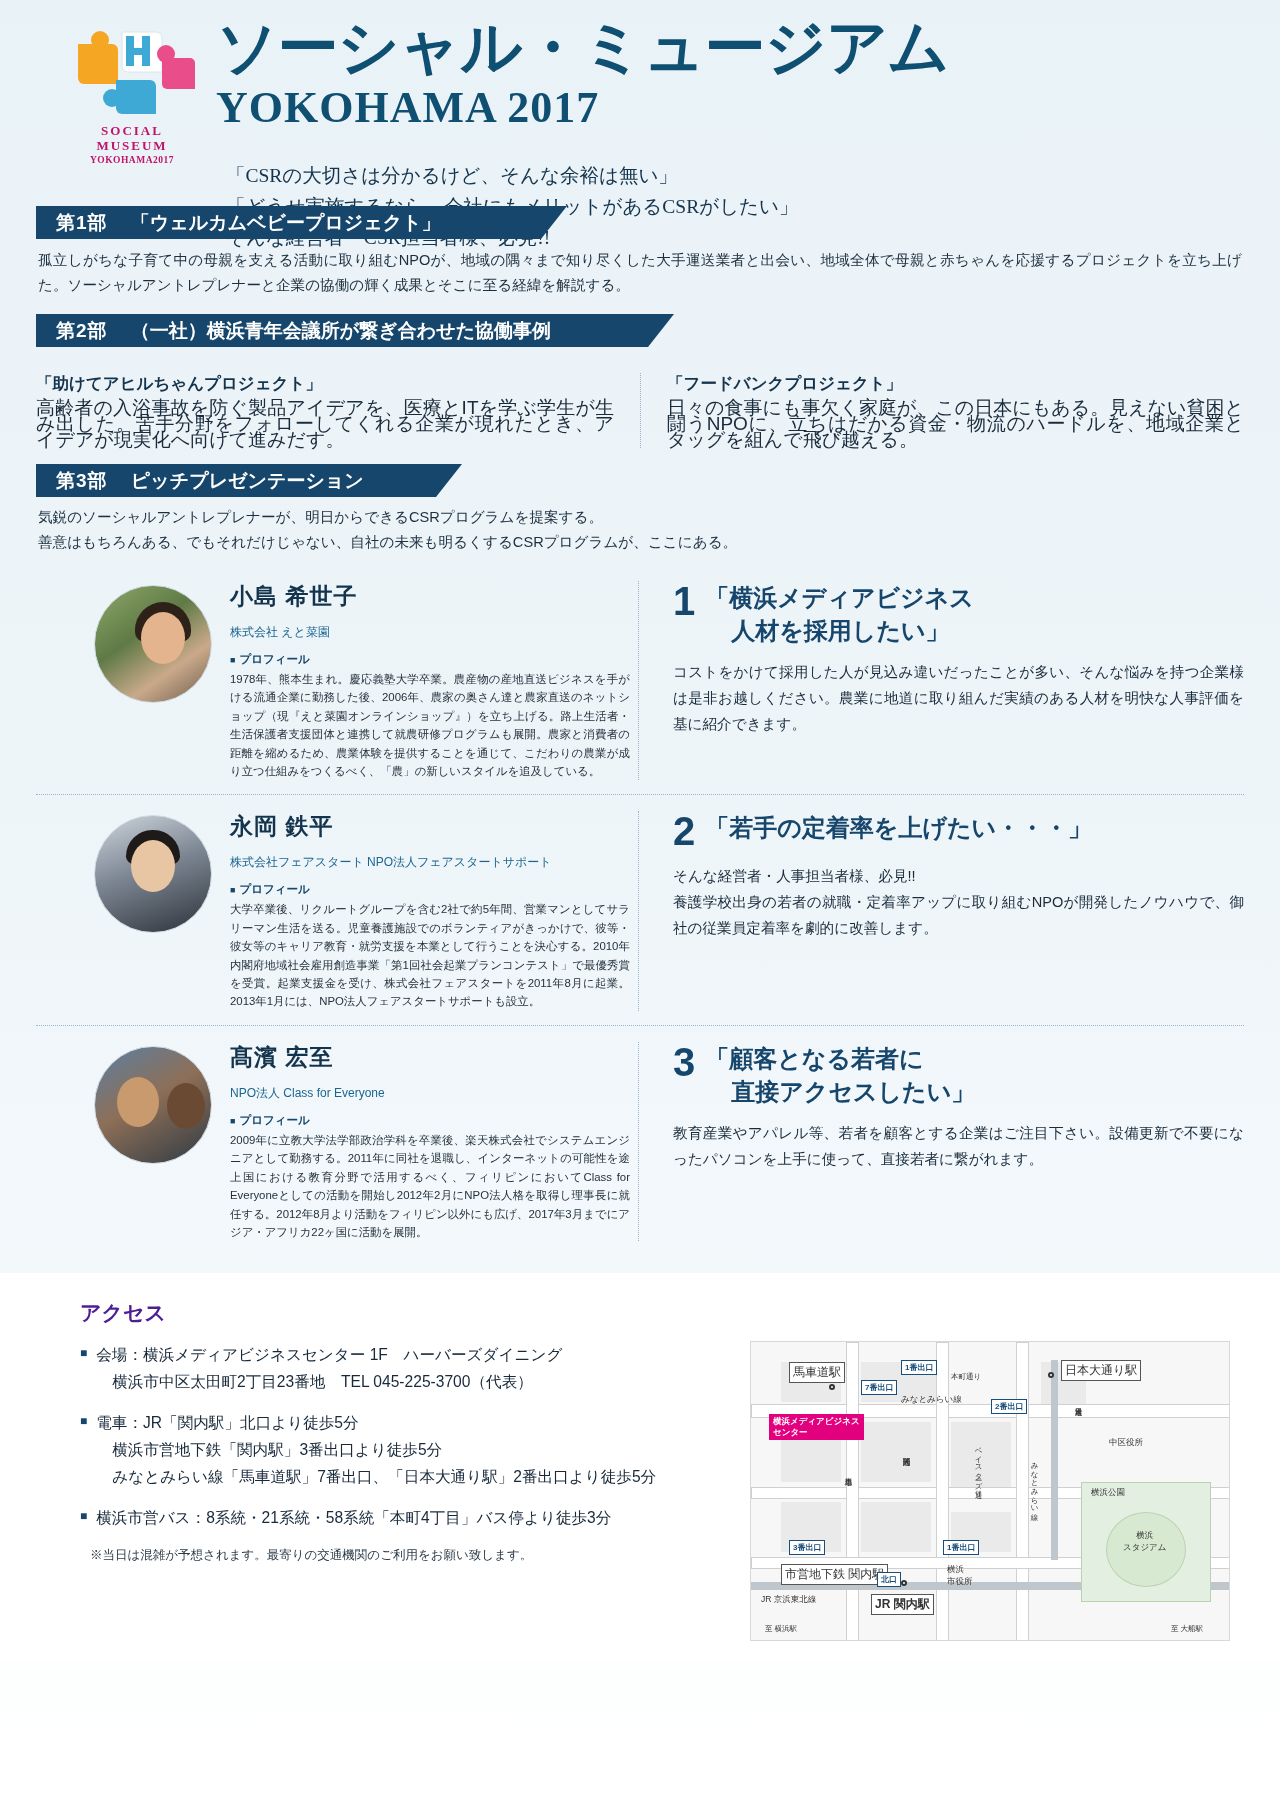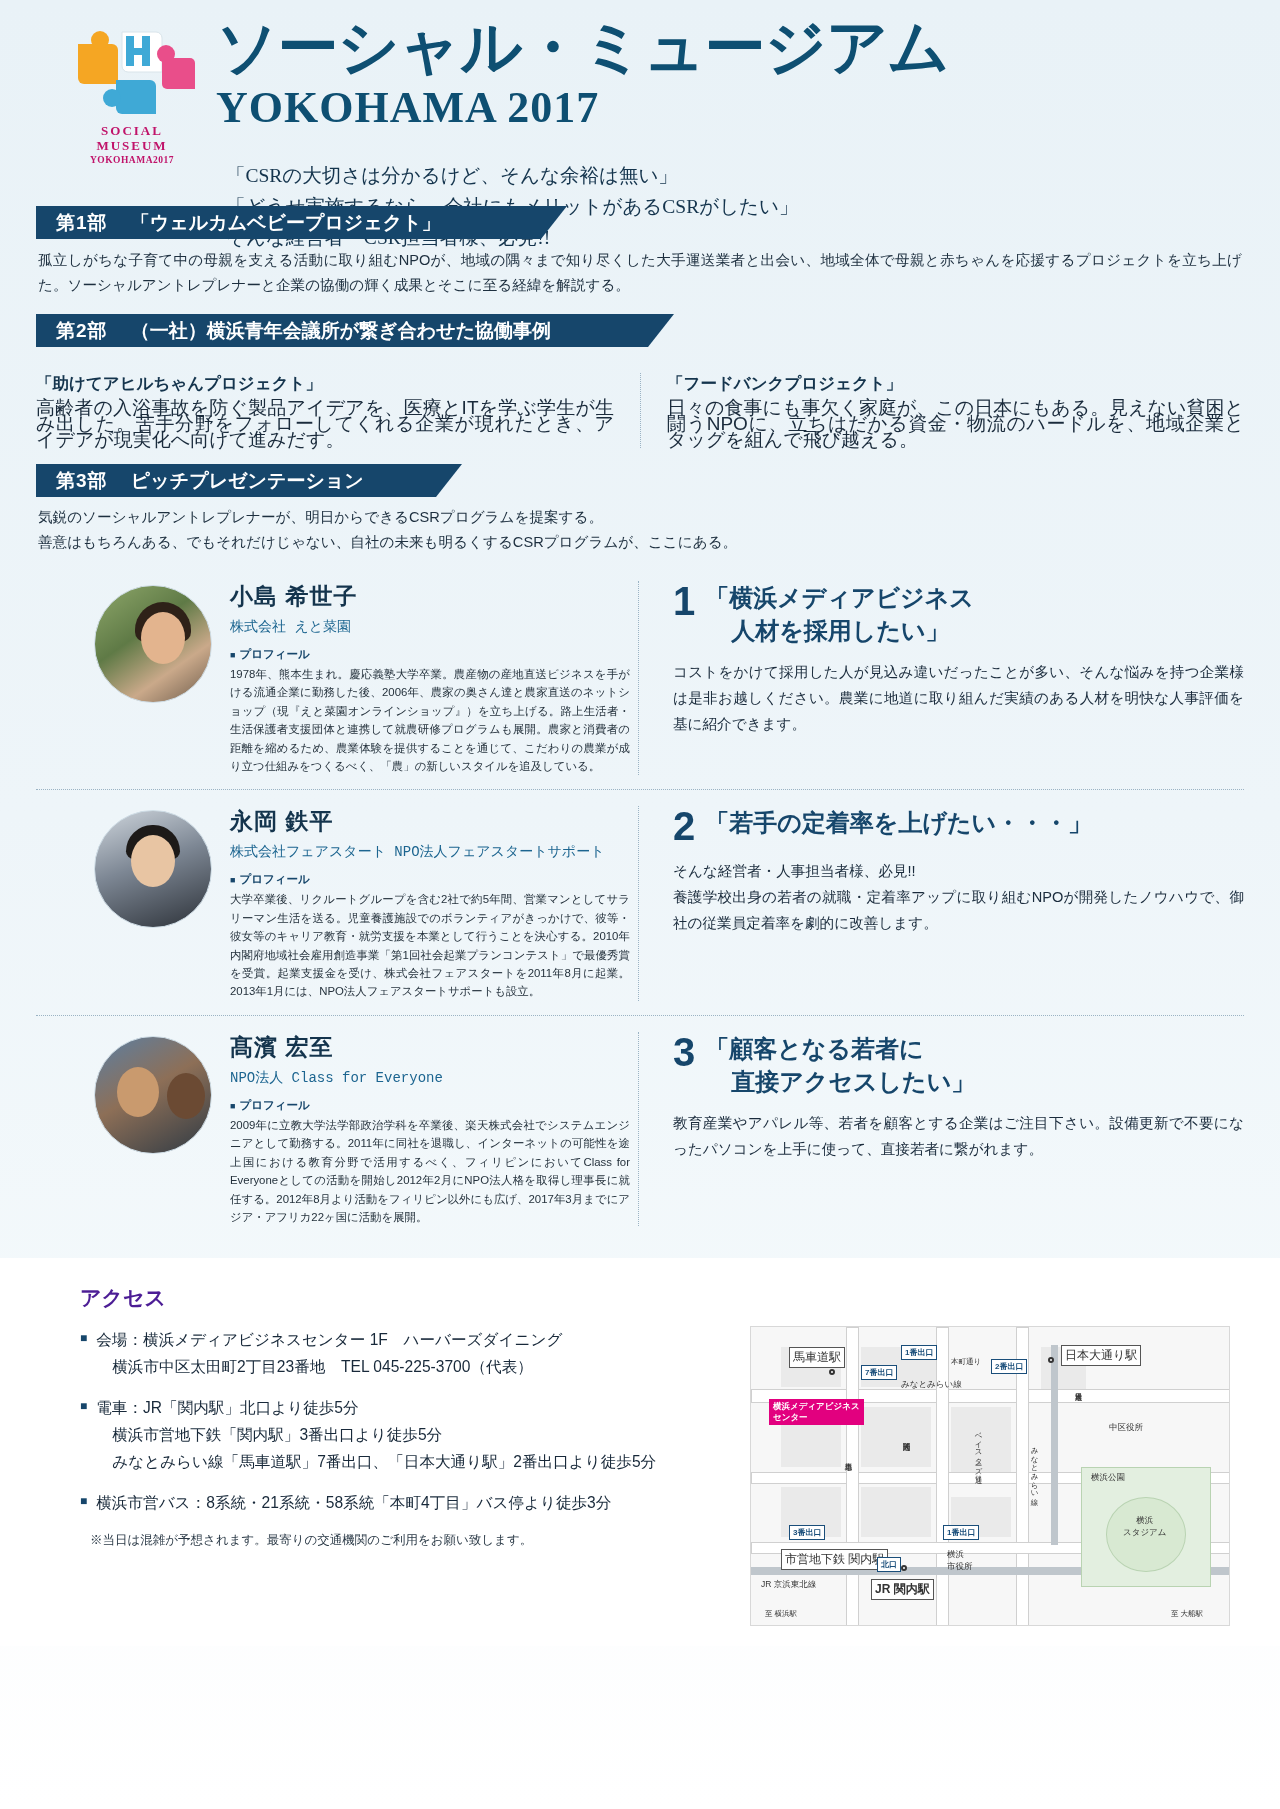--- a/index.html
+++ b/index.html
@@ -113,21 +113,21 @@
   .photo.p1 .hair { position:absolute; width:56px; height:40px; background:#2e2118; border-radius:28px 28px 10px 10px; left:40px; top:16px;}
   .photo.p2 .face { width:44px; height:52px; background:#e8c5a3; left:36px; top:24px; }
   .photo.p2 .hair { position:absolute; width:54px; height:34px; background:#1d1a18; border-radius:27px 27px 8px 8px; left:31px; top:14px;}
   .photo.p3 .face { width:42px; height:50px; background:#c99a6e; left:22px; top:30px; }
   .photo.p3 .face2 { position:absolute; width:38px; height:46px; border-radius:50%; background:#6b4a33; left:72px; top:36px; }
 
   .s-left { width:400px; }
   .s-name {
     font-size:23px; font-weight:bold; color:#14344d; letter-spacing:1px;
   }
-  .s-org { font-size:14px; color:#1c6590; margin-top:6px;font-family:Liberation Mono, monospace; }
+  .s-org { font-size:12px; color:#1c6590; margin-top:12px; }
   .s-prof-label {
     font-size:11.5px; color:#16466b; margin-top:11px; font-weight:bold;
   }
   .s-prof-label .sq { color:#16466b; font-size:9px; margin-right:4px; }
   .s-prof {
     font-size:11.4px; line-height:18.4px; margin-top:3px; text-align:justify;
     color:#25323d;
   }
 
   .s-right {
@@ -410,21 +410,21 @@
 
         <div class="dot" style="left:78px;top:42px"></div>
         <div class="dot" style="left:297px;top:30px"></div>
         <div class="dot" style="left:150px;top:238px"></div>
 
         <div class="sta" style="left:38px;top:20px">馬車道駅</div>
         <div class="exit" style="left:150px;top:18px">1番出口</div>
         <div class="sta" style="left:310px;top:18px">日本大通り駅</div>
         <div class="exit" style="left:110px;top:38px">7番出口</div>
         <div class="lbl" style="left:150px;top:52px">みなとみらい線</div>
-        <div class="exit" style="left:240px;top:32px">2番出口</div>
+        <div class="exit" style="left:240px;top:57px">2番出口</div>
         <div class="lbl" style="left:200px;top:30px;font-size:7.5px">本町通り</div>
         <div class="venue" style="left:18px;top:72px;white-space:pre-line">横浜メディアビジネス
 センター</div>
         <div class="lbl" style="left:358px;top:95px">中区役所</div>
         <div class="lbl vert" style="left:322px;top:60px;font-size:7.5px">日本大通り</div>
         <div class="lbl vert" style="left:92px;top:130px;font-size:7.5px">馬車道</div>
         <div class="lbl vert" style="left:150px;top:110px;font-size:7.5px">関内大通り</div>
         <div class="lbl vert" style="left:222px;top:100px;font-size:7.5px">ベイスターズ通り</div>
         <div class="lbl vert" style="left:278px;top:115px;font-size:7.5px">みなとみらい線</div>
         <div class="lbl" style="left:340px;top:145px">横浜公園</div>

